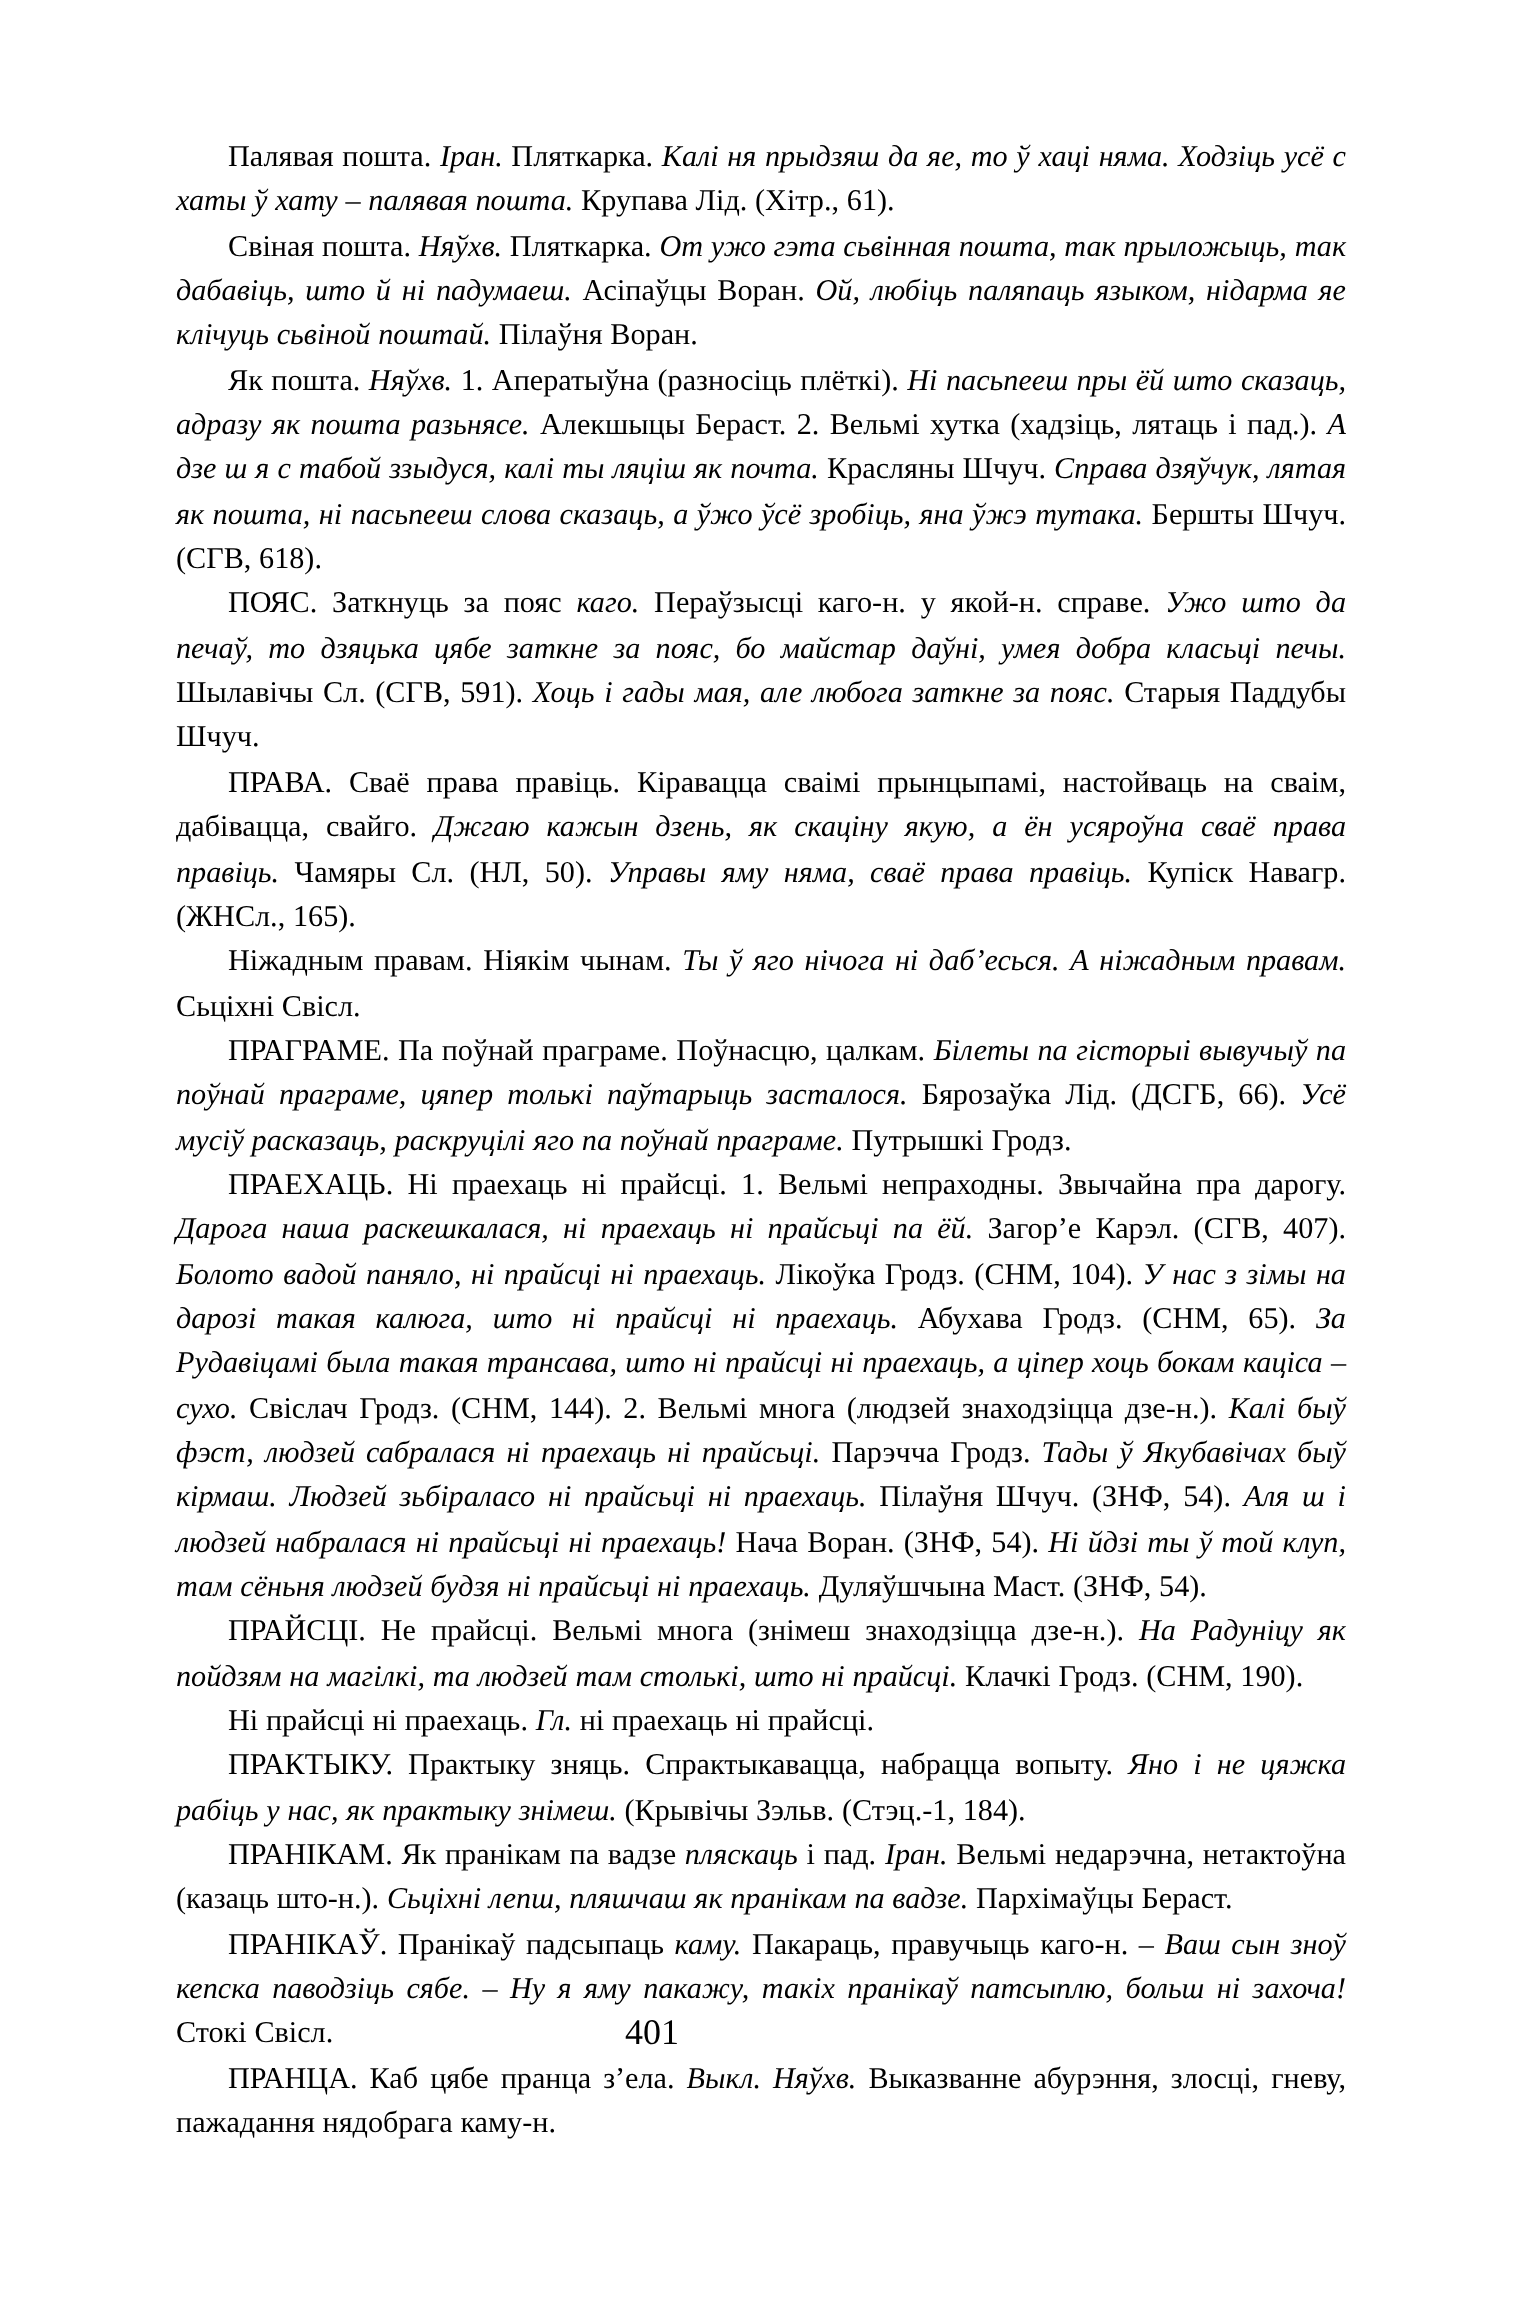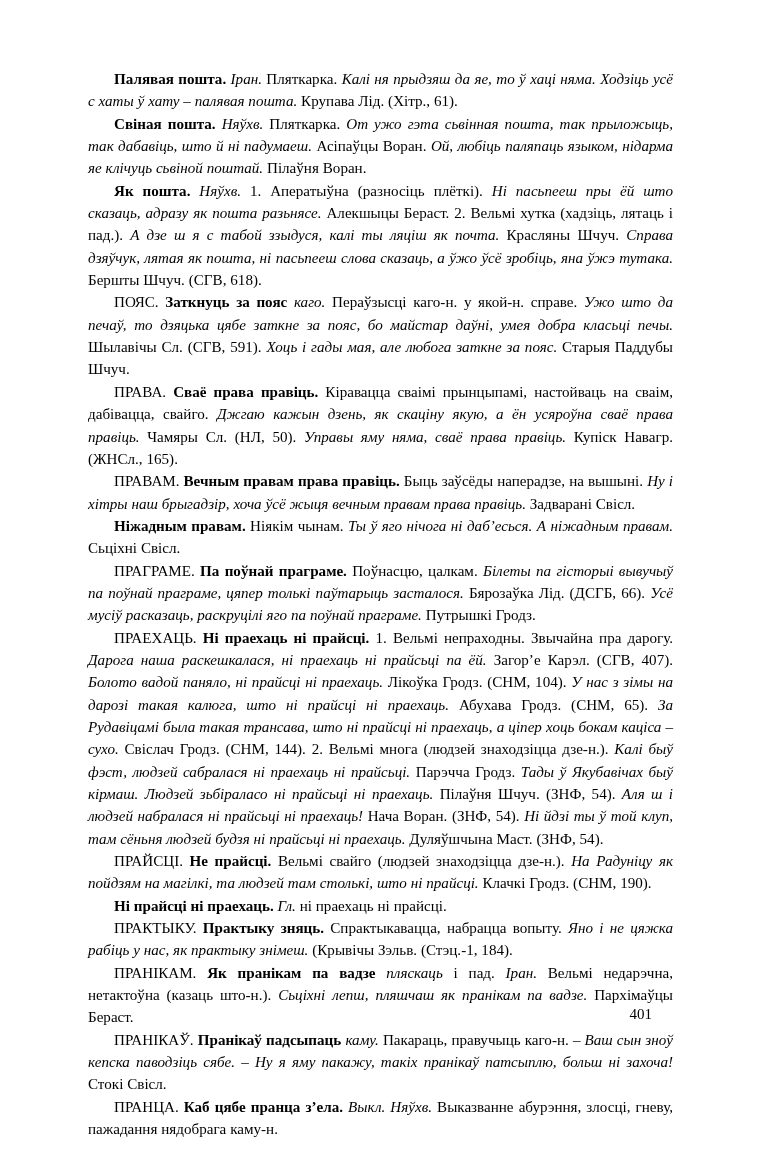--- a/index.html
+++ b/index.html
@@ -32,52 +32,51 @@
     padding: 0;
     text-align: justify;
     text-justify: inter-word;
     text-indent: 26px;
     font-size: 15.1px;
     line-height: 22.35px;
     hyphens: none;
     word-spacing: 0.1px;
   }
   b, .b {
-    font-weight: bold;
+    font-weight: normal;
     font-style: normal;
   }
   i, .i {
     font-style: italic;
     font-weight: normal;
   }
   .pageno {
     position: absolute;
     left: 0;
     top: 1006px;
     width: 652px;
-    text-align: right;
-    font-size: 15px;
+    text-align: center;
+    font-size: 18px;
     font-family: "Liberation Serif", "DejaVu Serif", serif;
   }
 </style>
 </head>
 <body>
 
 <div id="page">
   <div id="column">
       <p class="entry"><span class="b">Палявая пошта.</span><span class="i"> Іран.</span><span> Пляткарка. </span><span class="i">Калі ня прыдзяш да яе, то ў хаці няма. Ходзіць усё с хаты ў хату – палявая пошта.</span><span> Крупава Лід. (Хітр., 61).</span></p>
       <p class="entry"><span class="b">Свіная пошта.</span><span class="i"> Няўхв.</span><span> Пляткарка. </span><span class="i">От ужо гэта сьвінная пошта, так прыложыць, так дабавіць, што й ні падумаеш.</span><span> Асіпаўцы Воран. </span><span class="i">Ой, любіць паляпаць языком, нідарма яе клічуць  сьвіной поштай.</span><span> Пілаўня Воран.</span></p>
       <p class="entry"><span class="b">Як пошта.</span><span class="i"> Няўхв.</span><span> 1. Аператыўна (разносіць плёткі). </span><span class="i">Ні пасьпееш пры ёй што сказаць, адразу як пошта разьнясе.</span><span>  Алекшыцы Бераст.  2. Вельмі хутка (хадзіць, лятаць і пад.). </span><span class="i">А дзе ш я с табой ззыдуся, калі ты ляціш як почта.</span><span> Красляны Шчуч. </span><span class="i">Справа дзяўчук, лятая як пошта, ні пасьпееш слова сказаць, а ўжо ўсё зробіць, яна ўжэ тутака.</span><span> Бершты Шчуч. (СГВ, 618).</span></p>
       <p class="entry"><span>ПОЯС. </span><span class="b">Заткнуць за пояс</span><span class="i"> каго.</span><span> Пераўзысці каго-н. у якой-н. справе. </span><span class="i">Ужо што да печаў, то дзяцька цябе заткне за пояс, бо майстар даўні, умея добра класьці печы.</span><span> Шылавічы Сл. (СГВ, 591). </span><span class="i">Хоць і гады мая, але любога заткне за пояс.</span><span> Старыя Паддубы Шчуч.</span></p>
       <p class="entry"><span>ПРАВА. </span><span class="b">Сваё права правіць.</span><span> Кіравацца сваімі прынцыпамі, настойваць на сваім, дабівацца, свайго. </span><span class="i">Джгаю кажын дзень, як скаціну якую, а ён усяроўна сваё права правіць.</span><span> Чамяры Сл. (НЛ, 50). </span><span class="i">Управы яму няма, сваё права правіць.</span><span> Купіск Навагр. (ЖНСл., 165).</span></p>
-      <p class="entry"><span>ПРАВАМ. </span><span class="b">Вечным правам права правіць.</span><span> Быць заўсёды наперадзе, на вышыні. </span><span class="i">Ну і хітры наш брыгадзір, хоча ўсё жыця вечным правам права правіць.</span><span> Задварані Свісл.</span></p>
       <p class="entry"><span class="b">Ніжадным правам.</span><span> Ніякім чынам. </span><span class="i">Ты ў яго нічога ні даб’есься. А ніжадным правам.</span><span> Сьціхні Свісл.</span></p>
       <p class="entry"><span>ПРАГРАМЕ. </span><span class="b">Па поўнай праграме.</span><span> Поўнасцю, цалкам. </span><span class="i">Білеты па гісторыі вывучыў па поўнай праграме, цяпер толькі паўтарыць засталося.</span><span> Бярозаўка Лід. (ДСГБ, 66). </span><span class="i">Усё мусіў расказаць, раскруцілі яго па поўнай праграме.</span><span> Путрышкі Гродз.</span></p>
       <p class="entry"><span>ПРАЕХАЦЬ. </span><span class="b">Ні праехаць ні прайсці.</span><span> 1. Вельмі непраходны. Звычайна пра дарогу. </span><span class="i">Дарога наша раскешкалася, ні праехаць ні прайсьці па ёй.</span><span> Загор’е Карэл. (СГВ, 407). </span><span class="i">Болото вадой паняло, ні прайсці ні праехаць.</span><span> Лікоўка Гродз. (СНМ, 104). </span><span class="i">У нас з зімы на дарозі такая калюга, што ні прайсці ні праехаць.</span><span> Абухава Гродз. (СНМ, 65). </span><span class="i">За Рудавіцамі была такая трансава, што ні прайсці ні праехаць, а ціпер хоць бокам каціса – сухо.</span><span> Свіслач Гродз. (СНМ, 144). 2. Вельмі многа (людзей знаходзіцца дзе-н.). </span><span class="i">Калі быў фэст, людзей сабралася ні праехаць ні прайсьці.</span><span> Парэчча Гродз. </span><span class="i">Тады ў Якубавічах быў кірмаш. Людзей зьбіраласо ні прайсьці ні праехаць.</span><span> Пілаўня Шчуч. (ЗНФ, 54). </span><span class="i">Аля ш і людзей набралася ні прайсьці ні праехаць!</span><span> Нача Воран. (ЗНФ, 54). </span><span class="i">Ні йдзі ты ў той клуп, там сёньня людзей будзя ні прайсьці ні праехаць.</span><span> Дуляўшчына Маст. (ЗНФ, 54).</span></p>
-      <p class="entry"><span>ПРАЙСЦІ. </span><span class="b">Не прайсці.</span><span> Вельмі свайго (людзей знаходзіцца дзе-н.). </span><span class="i">На Радуніцу як пойдзям на магілкі, та людзей там столькі, што ні прайсці.</span><span> Клачкі Гродз. (СНМ, 190).</span></p>
+      <p class="entry"><span>ПРАЙСЦІ. </span><span class="b">Не прайсці.</span><span> Вельмі многа (знімеш знаходзіцца дзе-н.). </span><span class="i">На Радуніцу як пойдзям на магілкі, та людзей там столькі, што ні прайсці.</span><span> Клачкі Гродз. (СНМ, 190).</span></p>
       <p class="entry"><span class="b">Ні прайсці ні праехаць.</span><span class="i"> Гл.</span><span> ні праехаць ні прайсці.</span></p>
       <p class="entry"><span>ПРАКТЫКУ. </span><span class="b">Практыку зняць.</span><span> Спрактыкавацца, набрацца вопыту. </span><span class="i">Яно і не цяжка рабіць у нас, як практыку знімеш.</span><span> (Крывічы Зэльв. (Стэц.-1, 184).</span></p>
       <p class="entry"><span>ПРАНІКАМ. </span><span class="b">Як пранікам па вадзе</span><span class="i"> пляскаць</span><span> і пад. </span><span class="i">Іран.</span><span> Вельмі недарэчна, нетактоўна (казаць што-н.). </span><span class="i">Сьціхні лепш, пляшчаш як пранікам па вадзе.</span><span> Пархімаўцы Бераст.</span></p>
       <p class="entry"><span>ПРАНІКАЎ. </span><span class="b">Пранікаў падсыпаць</span><span class="i"> каму.</span><span> Пакараць, правучыць каго-н. </span><span class="i">– Ваш сын зноў кепска паводзіць сябе. – Ну я яму пакажу, такіх пранікаў патсыплю, больш ні захоча!</span><span> Стокі Свісл.</span></p>
       <p class="entry"><span>ПРАНЦА. </span><span class="b">Каб цябе пранца з’ела.</span><span class="i"> Выкл. Няўхв.</span><span> Выказванне абурэння, злосці, гневу, пажадання нядобрага каму-н. </span></p>
     </div>
   <div class="pageno">401</div>
 </div>
 
 </body></html>

